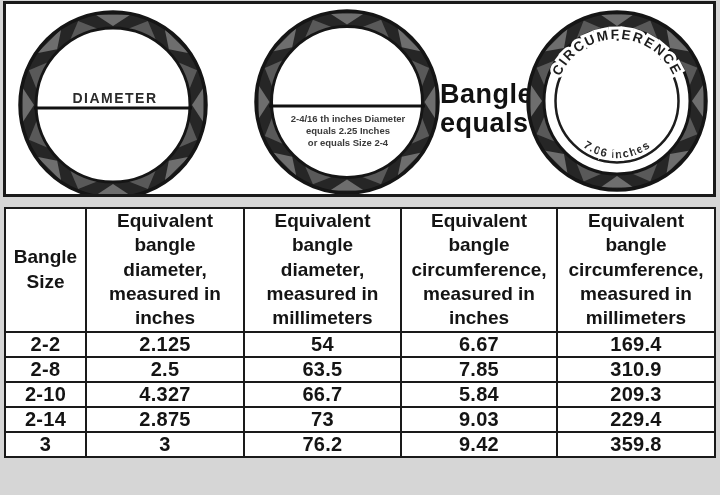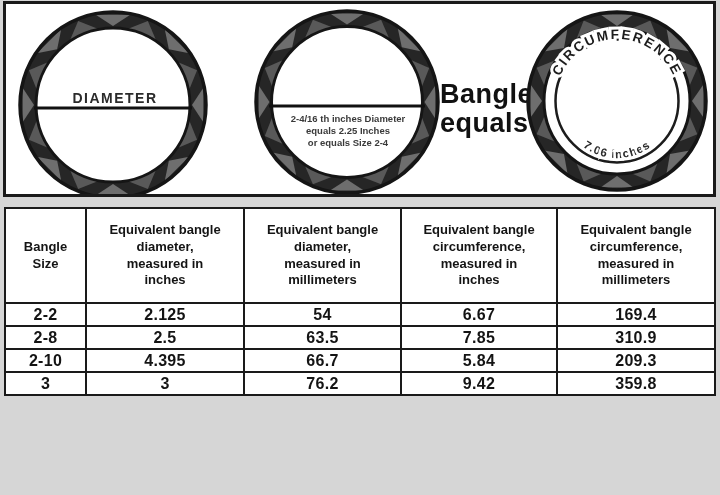--- a/index.html
+++ b/index.html
@@ -68,27 +68,27 @@
     background: #ffffff;
     table-layout: fixed;
   }
   table.size-chart th, table.size-chart td {
     border: 2px solid #1a1a1a;
     text-align: center; vertical-align: middle;
     color: #141414;
     padding: 0;
   }
   table.size-chart th {
-    font-size: 13px; font-weight: bold;
+    font-size: 19px; font-weight: bold;
     line-height: 1.28;
     white-space: pre-line;
     height: 93px;
   }
   table.size-chart td {
-    font-size: 16px; font-weight: bold;
+    font-size: 20px; font-weight: bold;
     letter-spacing: 0.3px;
     height: 21px;
   }
   col.c-size { width: 81px; }
   col.c-din  { width: 158px; }
   col.c-dmm  { width: 157px; }
   col.c-cin  { width: 156px; }
   col.c-cmm  { width: 158px; }
 </style>
 </head>
@@ -231,24 +231,31 @@
         </tr>
         <tr>
           <td>2-8</td>
           <td>2.5</td>
           <td>63.5</td>
           <td>7.85</td>
           <td>310.9</td>
         </tr>
         <tr>
           <td>2-10</td>
-          <td>4.395</td>
+          <td>4.327</td>
           <td>66.7</td>
           <td>5.84</td>
           <td>209.3</td>
+        </tr>
+        <tr>
+          <td>2-14</td>
+          <td>2.875</td>
+          <td>73</td>
+          <td>9.03</td>
+          <td>229.4</td>
         </tr>
         <tr>
           <td>3</td>
           <td>3</td>
           <td>76.2</td>
           <td>9.42</td>
           <td>359.8</td>
         </tr>
       </tbody>
   </table>

